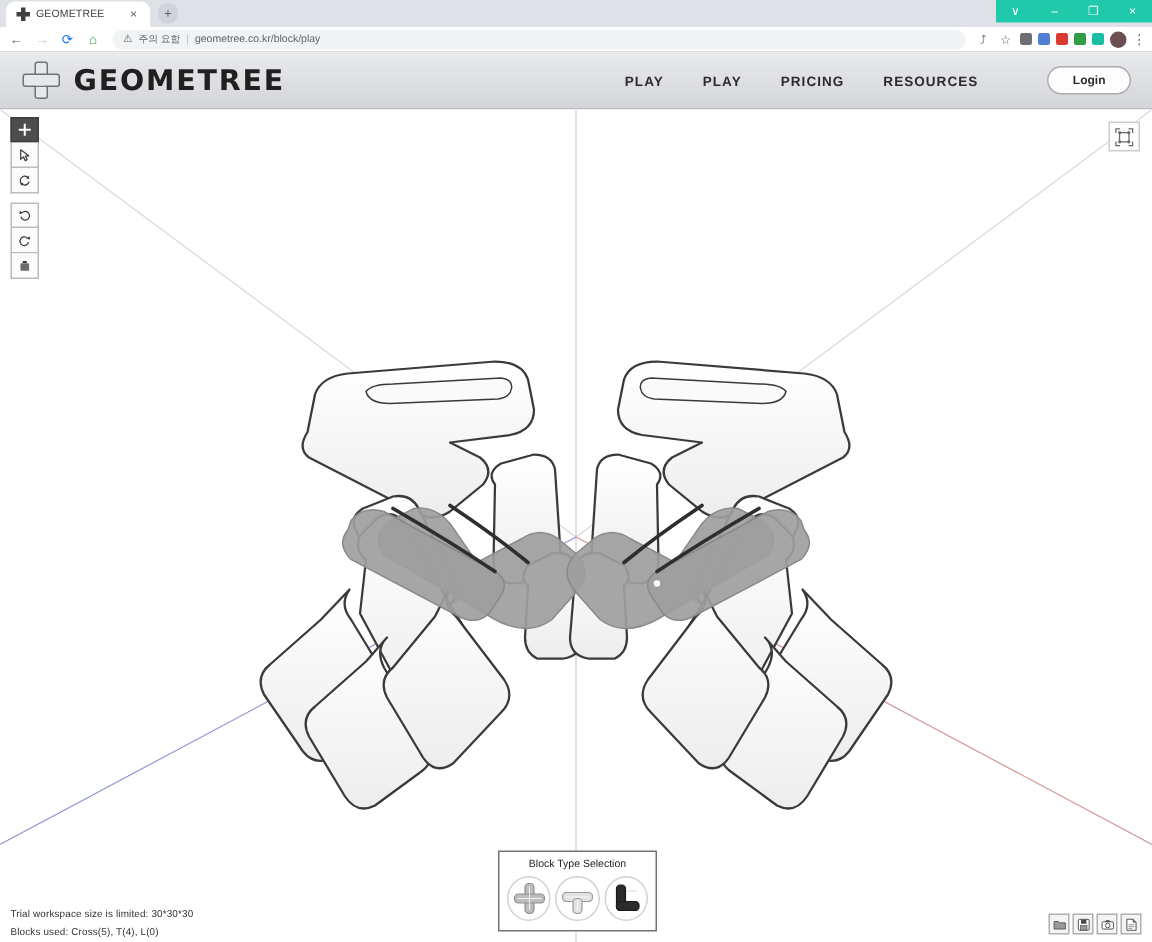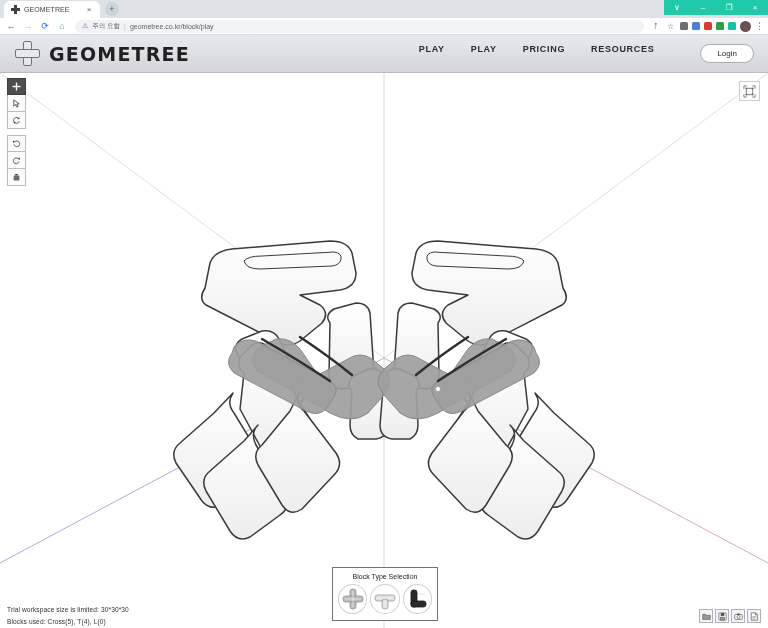--- a/index.html
+++ b/index.html
@@ -129,34 +129,34 @@
     position: absolute; left: 9.8px; top: 9.8px;
     width: 6.4px; height: 6.4px; background: #e7e8ea;
   }
   .brand-name {
     font-size: 19px; font-weight: bold;
     letter-spacing: 1.2px; color: #231f20;
     font-family: "DejaVu Sans", sans-serif;
   }
   .main-nav {
     margin-left: auto;
-    display: flex; align-items: flex-start; gap: 26px;
+    display: flex; align-items: center; gap: 26px;
   }
   .nav-link {
     font-size: 9px; font-weight: bold;
     letter-spacing: .7px; color: #2b2b2b;
     white-space: nowrap;
   }
   .login-btn {
     margin-left: 20px;
     border: 1px solid #a9acb1;
     background: #fdfdfd;
     border-radius: 11px;
     padding: 4px 16px;
-    font-size: 8px; font-weight: normal;
+    font-size: 8px; font-weight: bold;
     color: #2b2b2b;
   }
 
   
   .viewport {
     position: relative;
     width: 768px;
     height: 570px;
     background: #ffffff;
     overflow: hidden;

